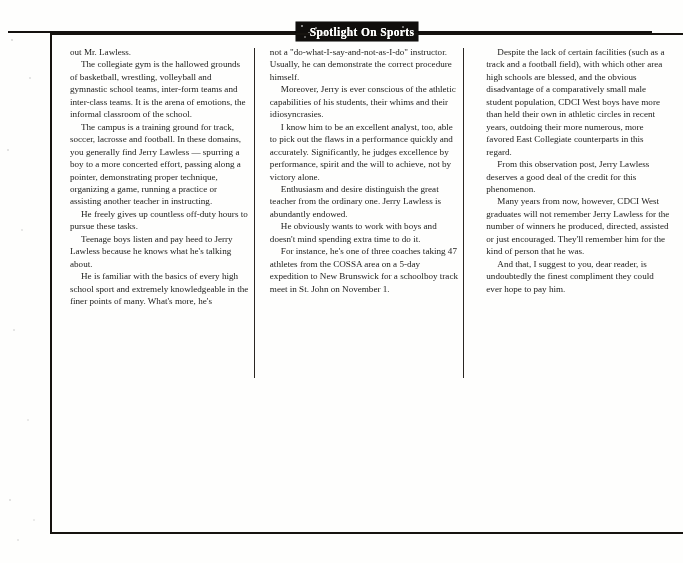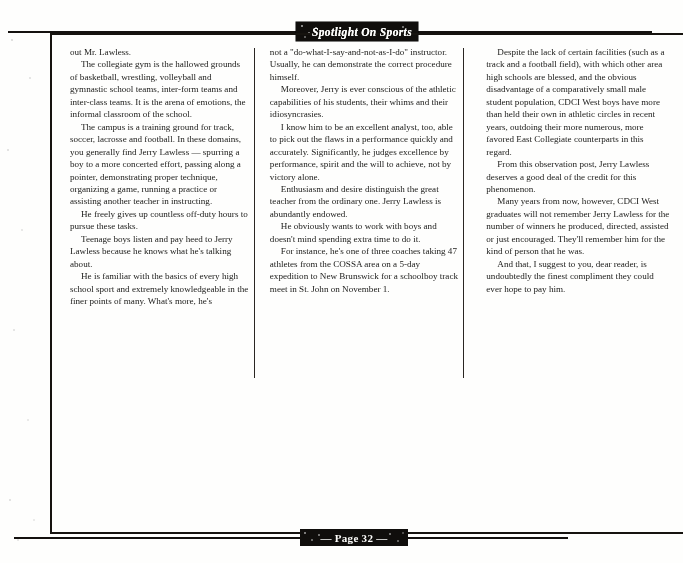--- a/index.html
+++ b/index.html
@@ -43,21 +43,20 @@
     pointer-events: none;
   }
 
   
   #header-band {
     position: absolute;
     left: 0;
     top: 22px;
     width: 683px;
     height: 20px;
-    font-style: italic;
   }
   .head-rule {
     position: absolute;
     top: 9px;
     height: 2px;
     background: #14110f;
   }
   .head-rule.left  { left: 8px;  width: 292px; }
   .head-rule.right { left: 412px; width: 240px; }
 
@@ -243,22 +242,14 @@
     <div class="col col-3">
       <div class="col-rule"></div>
       <p>Despite the lack of certain facilities (such as a track and a football field), with which other area high schools are blessed, and the obvious disadvantage of a comparatively small male student population, CDCI West boys have more than held their own in athletic circles in recent years, outdoing their more numerous, more favored East Collegiate counterparts in this regard.</p>
       <p>From this observation post, Jerry Lawless deserves a good deal of the credit for this phenomenon.</p>
       <p>Many years from now, however, CDCI West graduates will not remember Jerry Lawless for the number of winners he produced, directed, assisted or just encouraged. They'll remember him for the kind of person that he was.</p>
       <p>And that, I suggest to you, dear reader, is undoubtedly the finest compliment they could ever hope to pay him.</p>
     </div>
 
   </div>
 
-  <div id="footer-band">
-    <div class="foot-rule left"></div>
-    <div class="foot-rule right"></div>
-    <div class="foot-banner">
-      <div class="foot-speckle"></div>
-      <span class="foot-title">— Page 32 —</span>
-    </div>
-  </div>
 
 </div>
 
 </body></html>

